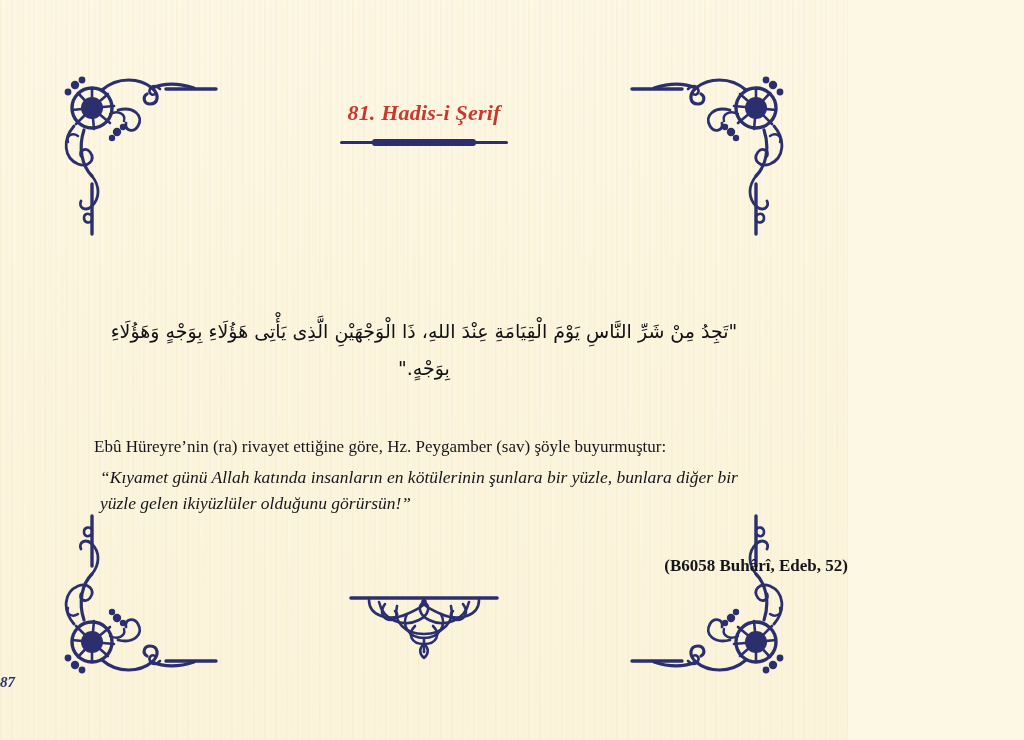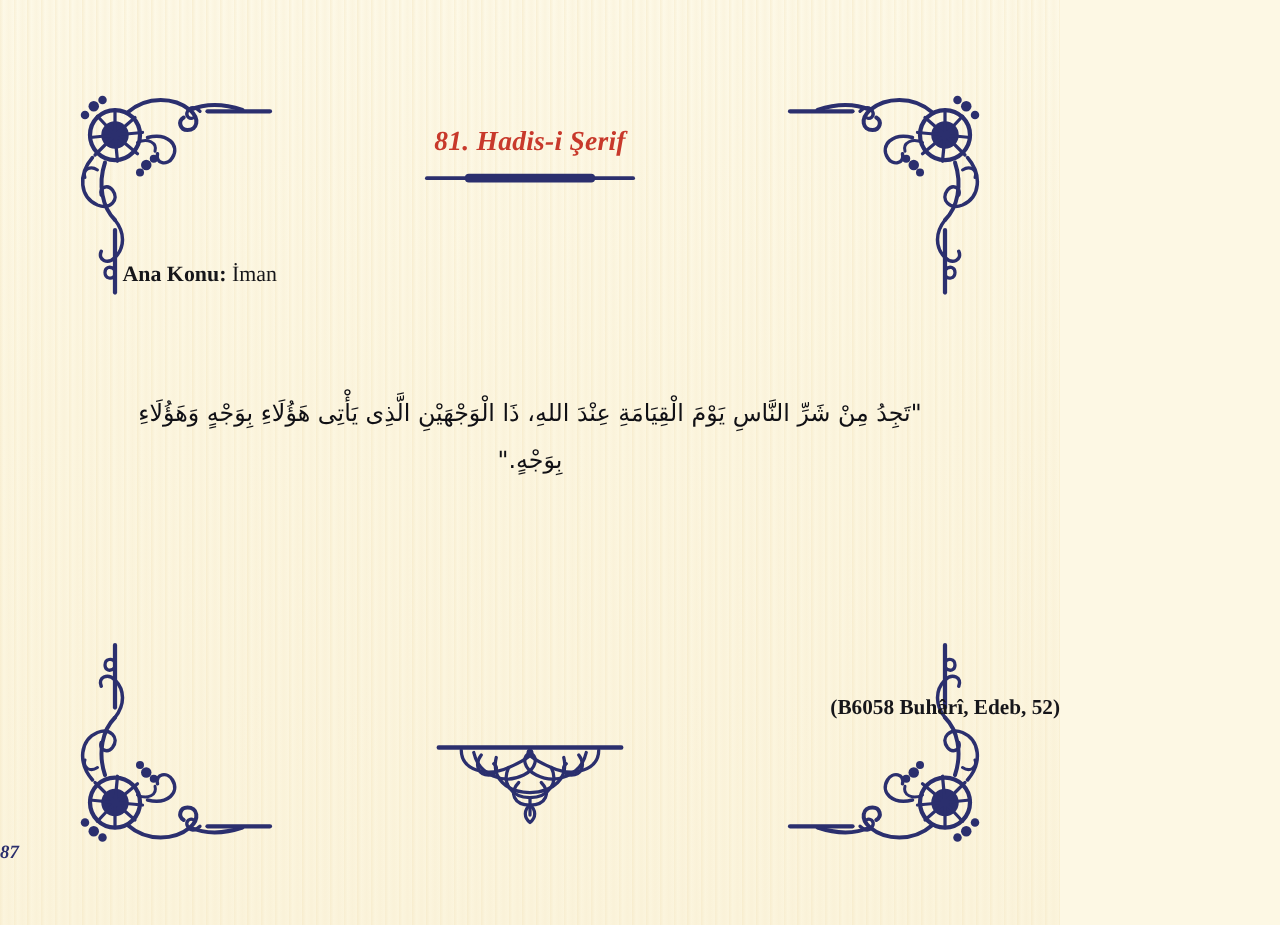--- a/index.html
+++ b/index.html
@@ -309,31 +309,29 @@
 
   <div class="title-block">
     <h1 class="doc-title">81. Hadis-i Şerif</h1>
     <div class="title-rule">
       <div class="thin"></div>
       <div class="thick"></div>
     </div>
   </div>
 
   <div class="meta">
-    <div class="row">
-      <span class="lbl">Ana Konu:</span>
-      <span class="val">İman</span>
-    </div>
   </div>
 
   <div class="arabic-block">
     <p class="arabic line2">"تَجِدُ مِنْ شَرِّ النَّاسِ يَوْمَ الْقِيَامَةِ عِنْدَ اللهِ، ذَا الْوَجْهَيْنِ الَّذِى يَأْتِى هَؤُلَاءِ بِوَجْهٍ وَهَؤُلَاءِ بِوَجْهٍ."</p>
   </div>
 
   <div class="translation">
+    <p class="trans-intro">Ebû Hüreyre’nin (ra) rivayet ettiğine göre, Hz. Peygamber (sav) şöyle buyurmuştur:</p>
+    <p class="trans-quote">“Kıyamet günü Allah katında insanların en kötülerinin şunlara bir yüzle, bunlara diğer bir yüzle gelen ikiyüzlüler olduğunu görürsün!”</p>
   </div>
 
   <div class="citation">(B6058 Buhârî, Edeb, 52)</div>
 
   <div class="footer-orn">
     <svg viewBox="0 0 150 72" fill="none" stroke="currentColor" stroke-width="2.6" stroke-linecap="round" stroke-linejoin="round" aria-hidden="true">
       <path d="M2 6 L148 6" stroke-width="3.6"></path>
       <path d="M20 8 C20 24 40 30 58 22 C72 16 80 10 75 8"></path>
       <path d="M130 8 C130 24 110 30 92 22 C78 16 70 10 75 8"></path>
       <path d="M30 10 C34 28 54 36 70 28 C80 23 82 14 75 10"></path>

